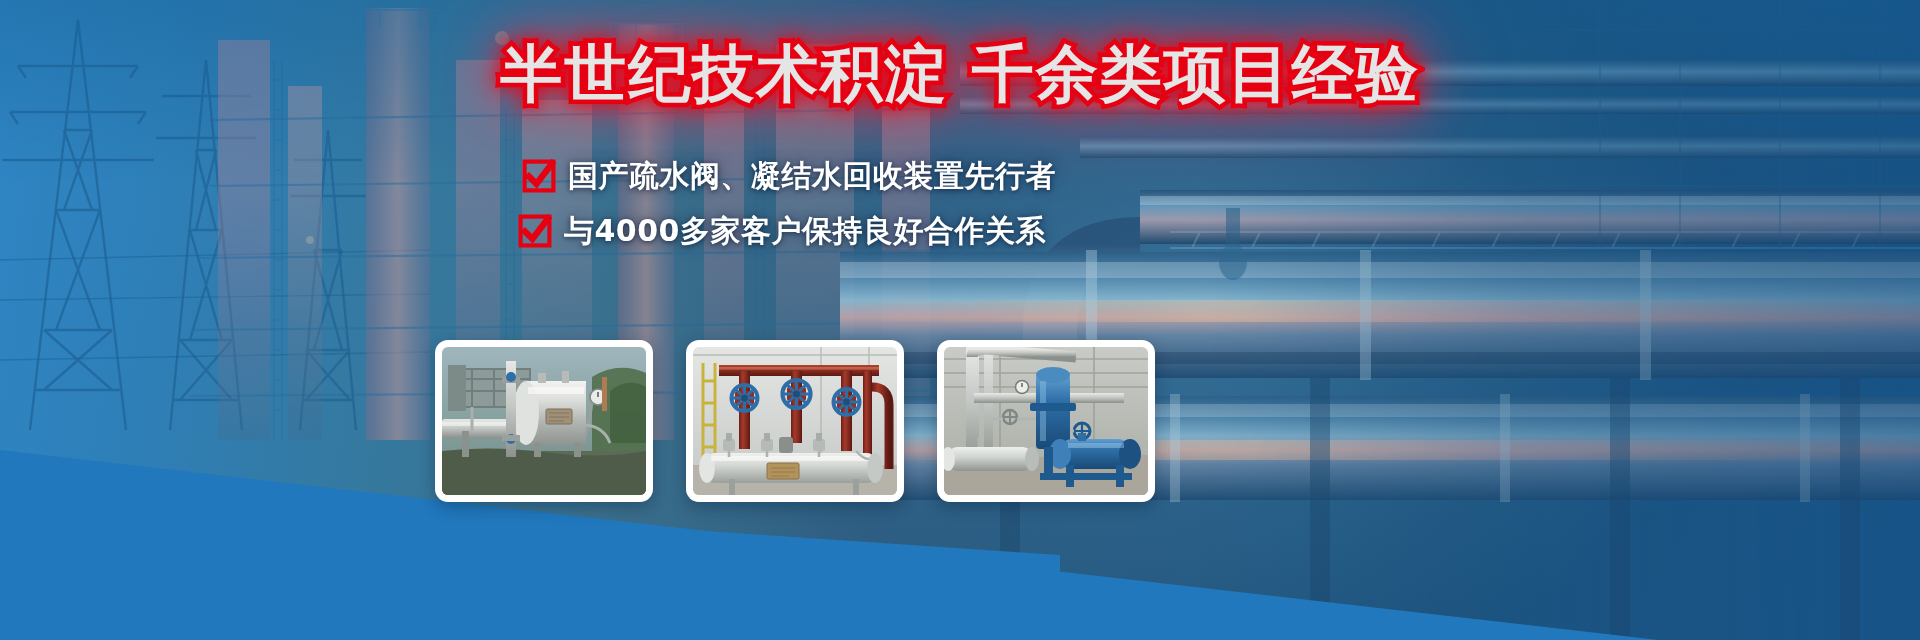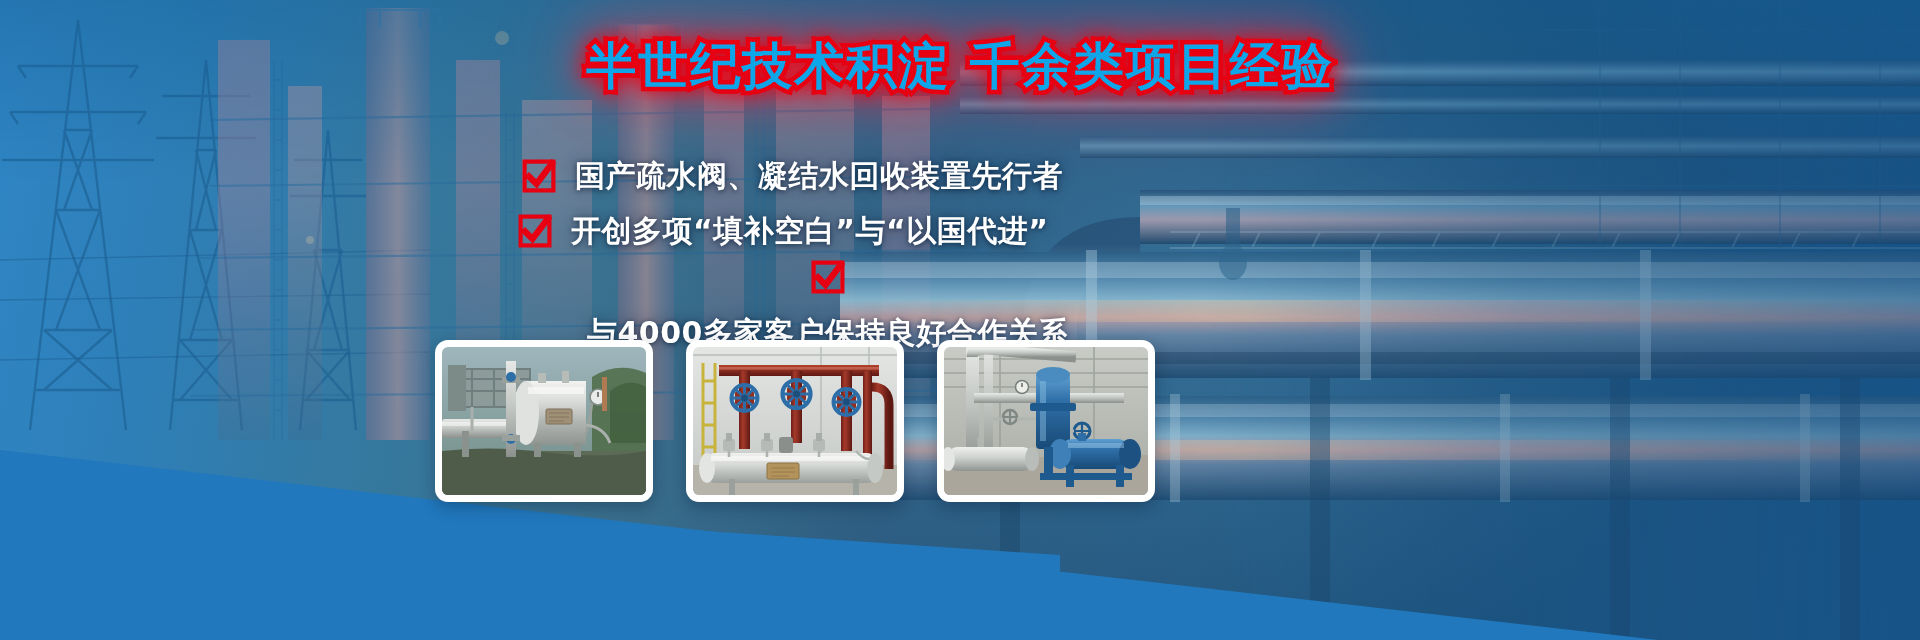--- a/index.html
+++ b/index.html
@@ -68,43 +68,43 @@
 
   
   .headline-wrap {
     position:absolute; top:36px; left:0; width:1920px;
     text-align:center;
     pointer-events:none;
   }
   .headline {
     display:inline-block;
     font-family:"DejaVu Sans","Liberation Sans",sans-serif;
-    font-size:50px;
+    font-size:62px;
     font-weight:bold;
     letter-spacing:2px;
-    color:#0ea5e9;
+    color:#e5e5e5;
     line-height:1.22;
     -webkit-text-stroke:9px #e60012;
     paint-order:stroke fill;
     filter:
       drop-shadow(0 0 9px rgba(230,0,18,0.85))
       drop-shadow(0 0 22px rgba(255,40,60,0.55))
       drop-shadow(0 0 40px rgba(255,60,80,0.35));
   }
 
   
   .bullets {
     position:absolute;
     left:522px; top:150px;
     width:620px;
   }
   .bullet {
     display:flex;
     align-items:center;
-    gap:19px;
+    gap:12px;
     height:52px;
     margin-bottom:3px;
   }
   .bullet:nth-child(2) { margin-left:-4px; }
   .bullet:nth-child(3) { margin-left:-8px;flex-direction:column; }
 
   .chk {
     flex:0 0 auto;
     width:34px; height:34px;
     position:relative;
@@ -321,29 +321,20 @@
     <div class="bullet">
       <span class="chk">
         <svg viewBox="0 0 34 34">
           <rect x="2.6" y="2.6" width="28.8" height="28.8" fill="none" stroke="#e60012" stroke-width="4.2"></rect>
           <path d="M7 17.5 L14.5 25 L30 4.5" fill="none" stroke="#e60012" stroke-width="6.4" stroke-linecap="square" stroke-linejoin="miter"></path>
         </svg>
       </span>
       <span class="bullet-text">国产疏水阀、凝结水回收装置先行者</span>
     </div>
 
-    <div class="bullet">
-      <span class="chk">
-        <svg viewBox="0 0 34 34">
-          <rect x="2.6" y="2.6" width="28.8" height="28.8" fill="none" stroke="#e60012" stroke-width="4.2"></rect>
-          <path d="M7 17.5 L14.5 25 L30 4.5" fill="none" stroke="#e60012" stroke-width="6.4" stroke-linecap="square" stroke-linejoin="miter"></path>
-        </svg>
-      </span>
-      <span class="bullet-text">开创多项“填补空白”与“以国代进”</span>
-    </div>
 
     <div class="bullet">
       <span class="chk">
         <svg viewBox="0 0 34 34">
           <rect x="2.6" y="2.6" width="28.8" height="28.8" fill="none" stroke="#e60012" stroke-width="4.2"></rect>
           <path d="M7 17.5 L14.5 25 L30 4.5" fill="none" stroke="#e60012" stroke-width="6.4" stroke-linecap="square" stroke-linejoin="miter"></path>
         </svg>
       </span>
       <span class="bullet-text">与4000多家客户保持良好合作关系</span>
     </div>

